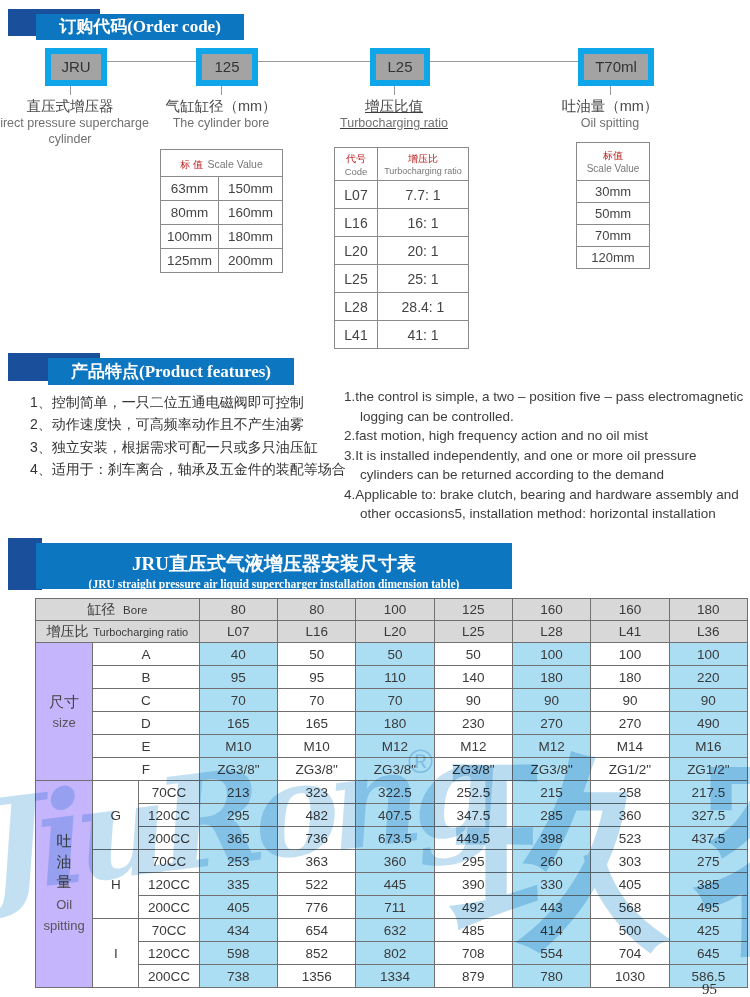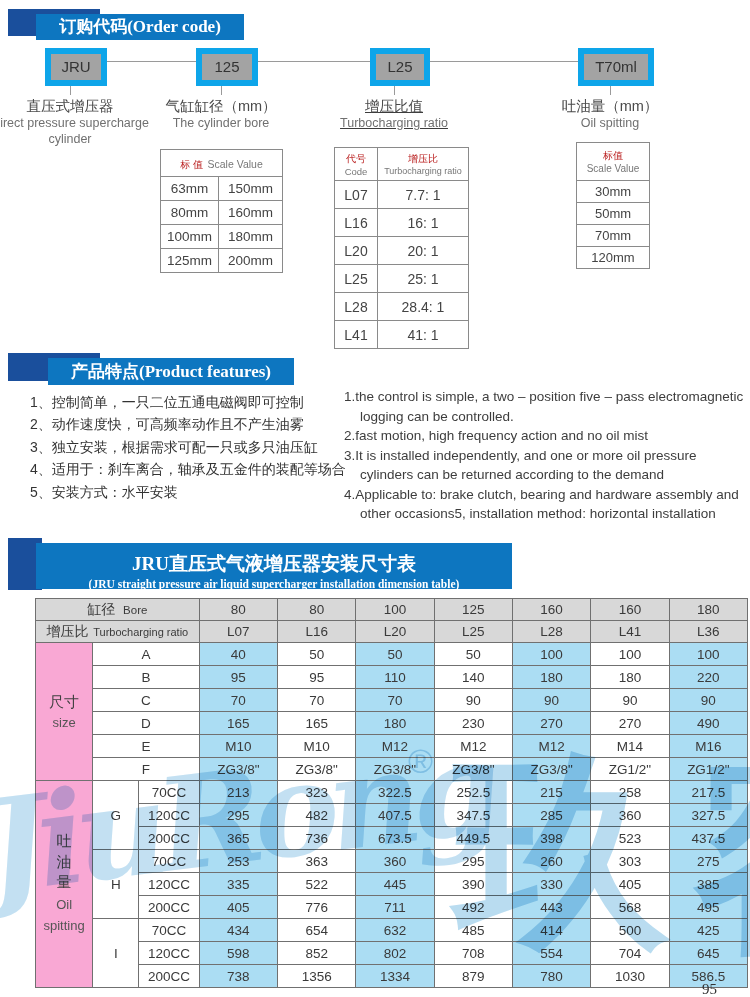--- a/index.html
+++ b/index.html
@@ -36,21 +36,21 @@
   
   table.dim{position:absolute;left:35px;top:598px;width:713px;border-collapse:collapse;
             table-layout:fixed;}
   table.dim td{border:1px solid #707070;text-align:center;vertical-align:middle;
                padding:0;font-size:13.5px;color:#3a3a3a;overflow:hidden;}
   table.dim tr{height:23px;}
   table.dim tr.hd{height:22px;}
   td.g{background:#d8d8d8;}
   td.b{background:#abddf3;}
   td.w{background:#ffffff;}
-  td.side{background:#f9a8d4;}
+  td.side{background:#c4b5fd;}
   td.letter,td.cc{background:#ffffff;}
   td.letter{font-size:14px;}
   td.cc{font-size:13px;}
   .hlab .zh{font-size:14px;}
   .hlab .en{font-size:11.5px;margin-left:4px;color:#3a3a3a;}
   .side .zh{font-size:15px;color:#3f3f3f;}
   .side .en2{font-size:13px;color:#555;margin-top:3px;}
   .vert{width:1.05em;margin:0 auto;word-break:break-all;line-height:1.35;
         font-size:15px;color:#3f3f3f;}
   .wrapnarrow{width:54px;margin:6px auto 0;line-height:1.6;}
@@ -190,21 +190,20 @@
     </table>
 
   <div class="sq" style="left:8px;top:353px;width:92px;height:28px;"></div>
   <div class="bar bar2">产品特点(Product features)</div>
 
   <div class="feat-zh">
     <div>1、控制简单，一只二位五通电磁阀即可控制</div>
     <div>2、动作速度快，可高频率动作且不产生油雾</div>
     <div>3、独立安装，根据需求可配一只或多只油压缸</div>
     <div>4、适用于：刹车离合，轴承及五金件的装配等场合</div>
-    <div>5、安装方式：水平安装</div>
   </div>
   <div class="feat-en">
     <div>1.the control is simple, a two – position five – pass electromagnetic logging can be controlled.</div>
     <div>2.fast motion, high frequency action and no oil mist</div>
     <div>3.It is installed independently, and one or more oil pressure cylinders can be returned according to the demand</div>
     <div>4.Applicable to: brake clutch, bearing and hardware assembly and other occasions5, installation method: horizontal installation</div>
   </div>
 
   <div class="sq" style="left:8px;top:538px;width:34px;height:52px;"></div>
   <div class="bar bar3">

